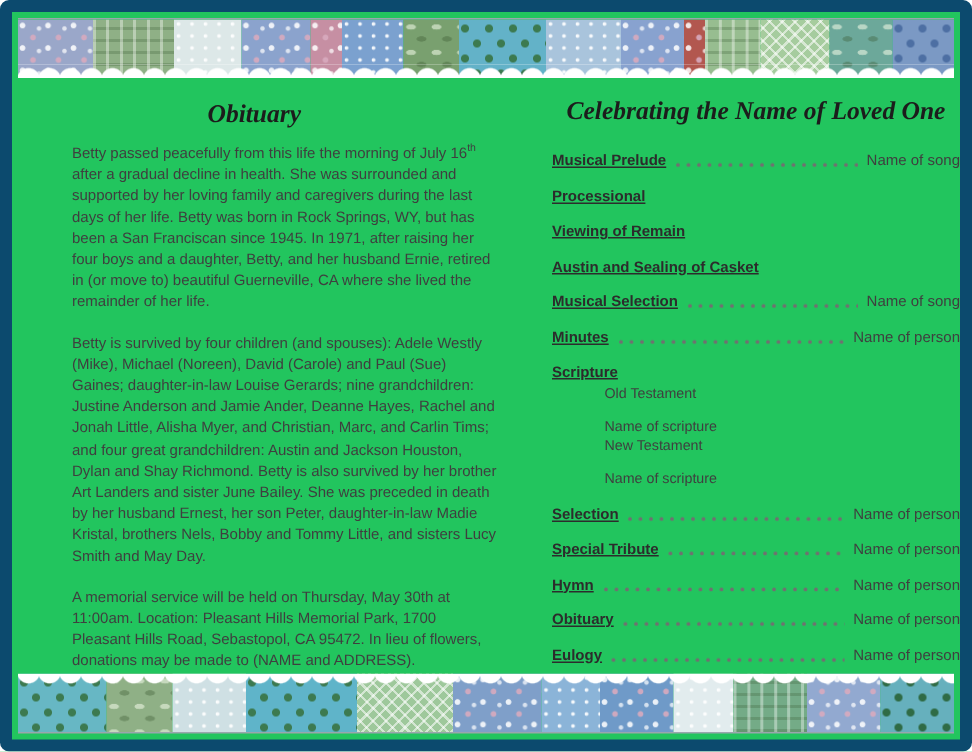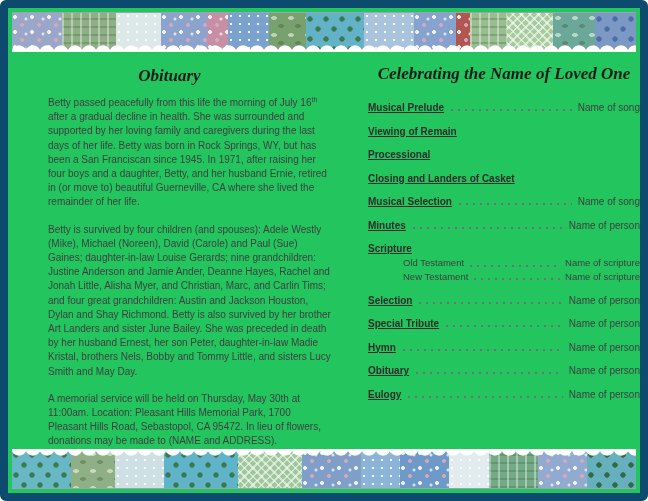--- a/index.html
+++ b/index.html
@@ -56,21 +56,21 @@
   .page-right .heading { margin-bottom:18px; }
   .prog-row { display:flex; align-items:baseline; margin-bottom:12.5px; font-size:10px; line-height:11px; }
   .prog-label { font-weight:bold; color:#2c2c2c; white-space:nowrap;text-decoration:underline; }
   .prog-note { margin-left:4px; color:#3f3f3f; white-space:nowrap; }
   .leader { flex:1 1 auto; align-self:center; height:11px; margin:0 6px;
     background-image: radial-gradient(circle 1px at 2px 8px, #707070 1px, transparent 1.5px);
     background-size:7px 11px; background-repeat:repeat-x; }
   .no-leader .leader { background:none; }
   .prog-value { white-space:nowrap; color:#3f3f3f; }
   .prog-subgroup { margin:-8px 0 12.5px 0; }
-  .prog-sub { display:flex; align-items:baseline; margin:0 0 2px 35px; font-size:9.5px; line-height:11.5px; }
+  .prog-sub { display:flex; align-items:baseline; margin:0 0 2px 35px; font-size:9.5px; line-height:11.5px;flex-direction:column; }
   .prog-sub .sub-label { color:#3f3f3f; white-space:nowrap; }
   .prog-sub .leader { height:10px; margin:0 5px; }
 </style>
 </head>
 <body>
 
 <div class="sheet">
 
   <div class="quilt quilt-top">
     <div class="patches">
@@ -105,31 +105,31 @@
   <div class="page-right">
     <h2 class="heading">Celebrating the Name of Loved One</h2>
 
     <div class="prog-row">
       <span class="prog-label">Musical Prelude</span>
       <span class="leader"></span>
       <span class="prog-value">Name of song</span>
     </div>
 
     <div class="prog-row no-leader">
+      <span class="prog-label">Processional</span>
+      <span class="leader"></span>
+    </div>
+
+    <div class="prog-row no-leader">
       <span class="prog-label">Viewing of Remain</span>
       <span class="leader"></span>
     </div>
 
     <div class="prog-row no-leader">
-      <span class="prog-label">Processional</span>
-      <span class="leader"></span>
-    </div>
-
-    <div class="prog-row no-leader">
-      <span class="prog-label">Closing and Landers of Casket</span>
+      <span class="prog-label">Austin and Sealing of Casket</span>
       <span class="leader"></span>
     </div>
 
     <div class="prog-row">
       <span class="prog-label">Musical Selection</span>
       <span class="leader"></span>
       <span class="prog-value">Name of song</span>
     </div>
 
     <div class="prog-row">

